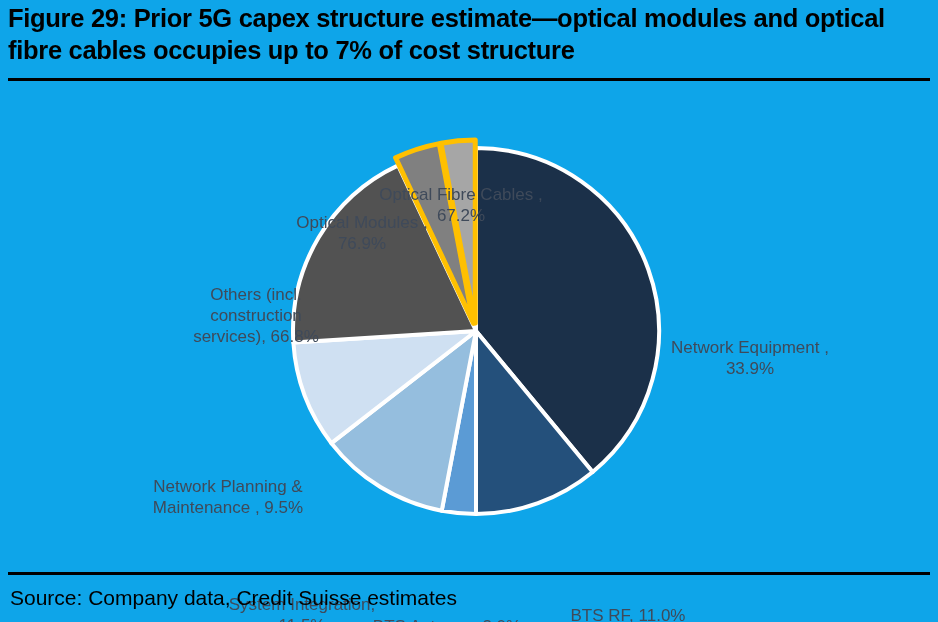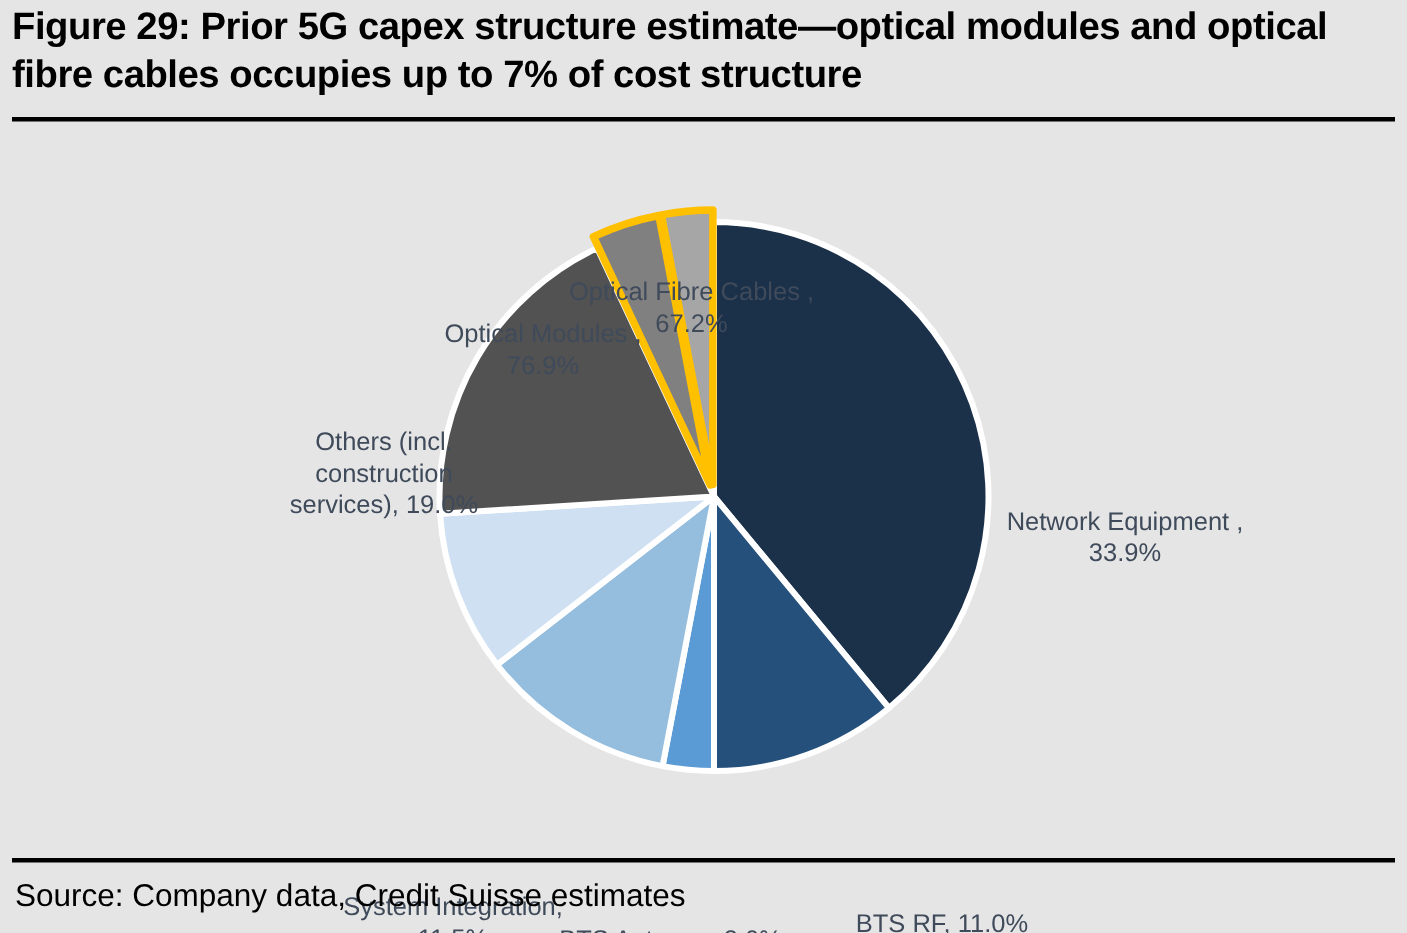--- a/index.html
+++ b/index.html
@@ -13,21 +13,21 @@
     height: 622px;
     font-family: "Liberation Sans", sans-serif;
     overflow: hidden;
     position: relative;
   }
 
   #page {
     position: relative;
     width: 938px;
     height: 622px;
-    background: #e5e5e5;
+    background: #0ea5e9;
   }
 
   
   .title-block {
     position: absolute;
     left: 8px;
     top: 2px;
     width: 922px;
   }
   .title-text {
@@ -128,22 +128,24 @@
     </svg>
 
     <div class="data-label lbl-center" id="label-optical-fibre-cables">Optical Fibre Cables ,
 67.2%</div>
 
     <div class="data-label lbl-center" id="label-optical-modules">Optical Modules ,
 76.9%</div>
 
     <div class="data-label lbl-center" id="label-others">Others (incl.
 construction
-services), 19.0%</div>
+services), 66.8%</div>
 
+    <div class="data-label lbl-center" id="label-network-planning">Network Planning &amp;
+Maintenance , 9.5%</div>
 
     <div class="data-label lbl-center" id="label-system-integration">System Integration,
 11.5%</div>
 
     <div class="data-label lbl-center" id="label-bts-antenna">BTS Antenna, 3.0%</div>
 
     <div class="data-label lbl-center" id="label-bts-rf">BTS RF, 11.0%</div>
 
     <div class="data-label lbl-center" id="label-network-equipment">Network Equipment ,
 33.9%</div>

